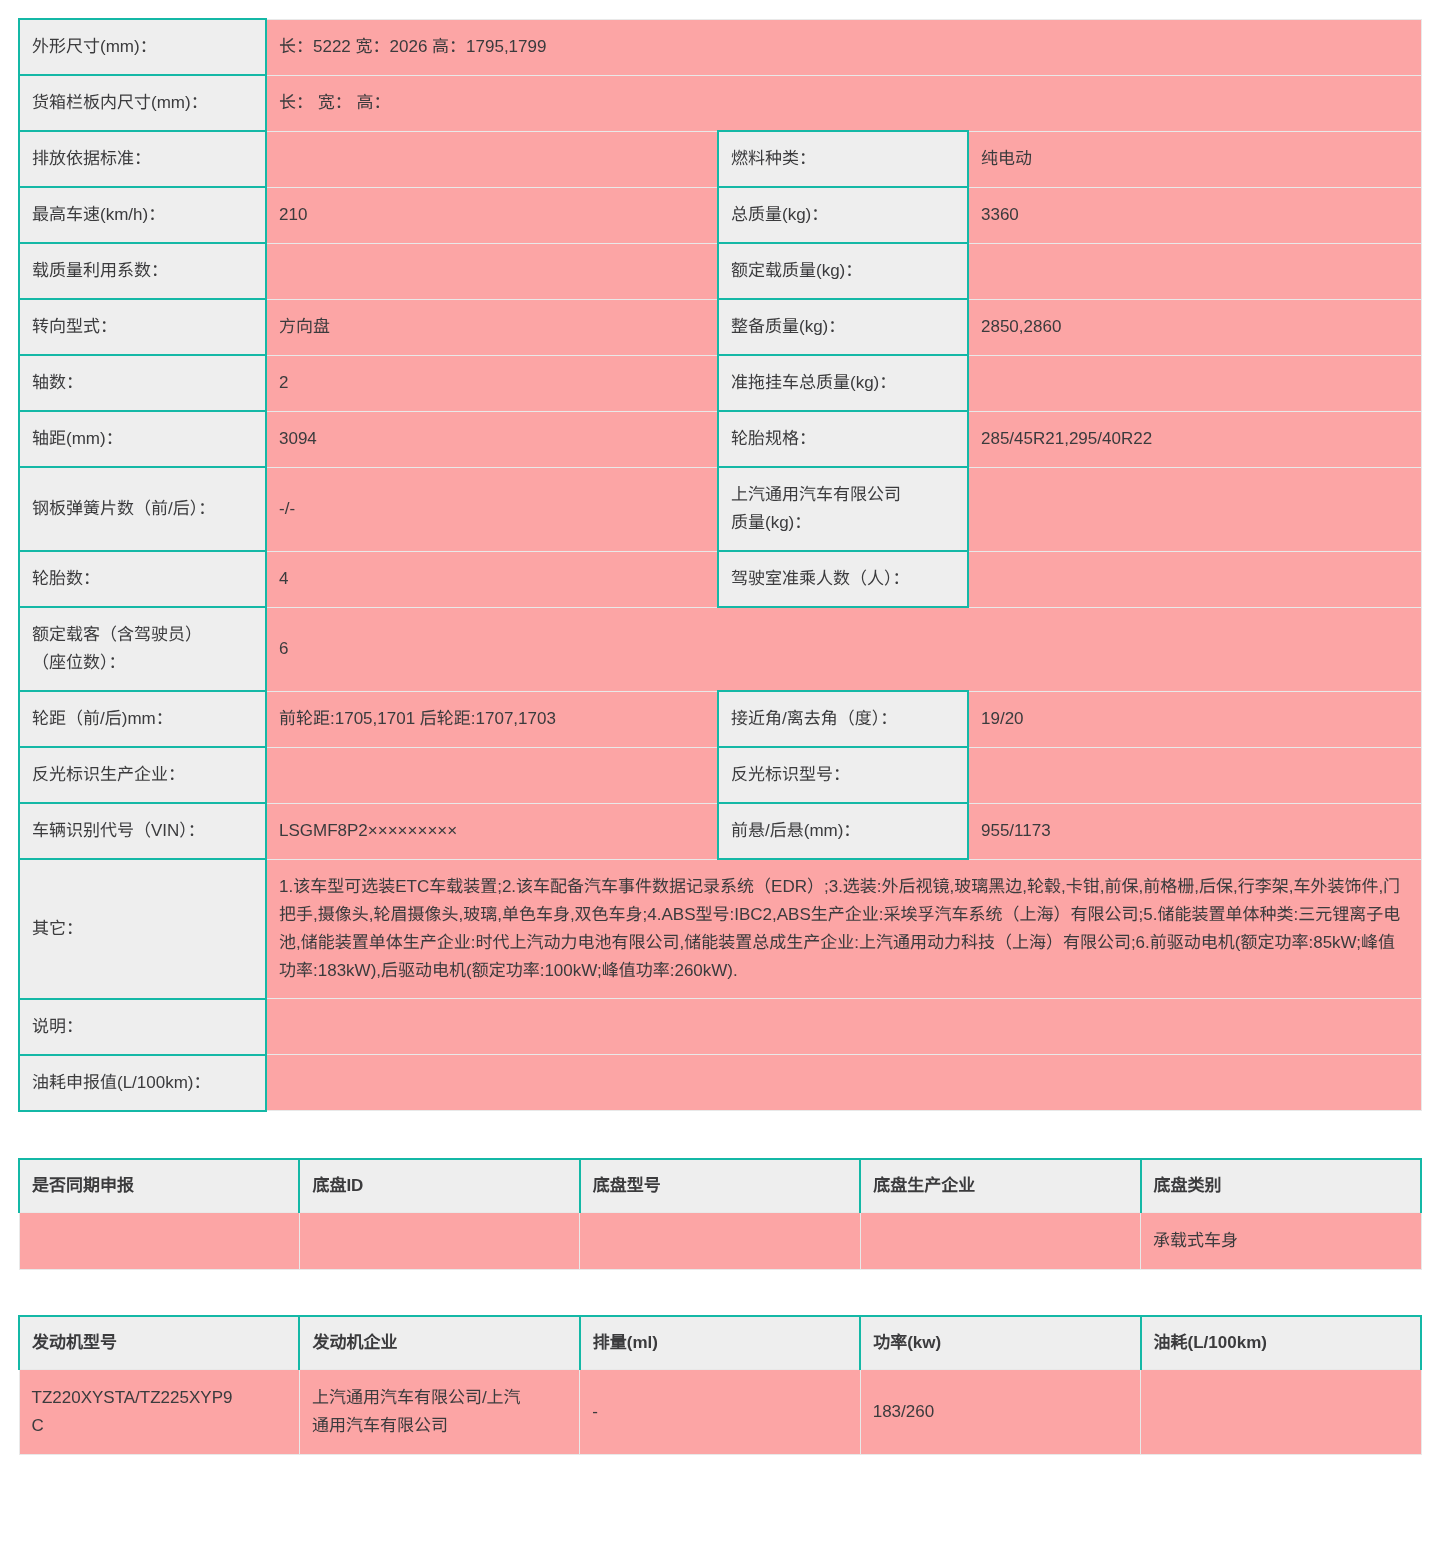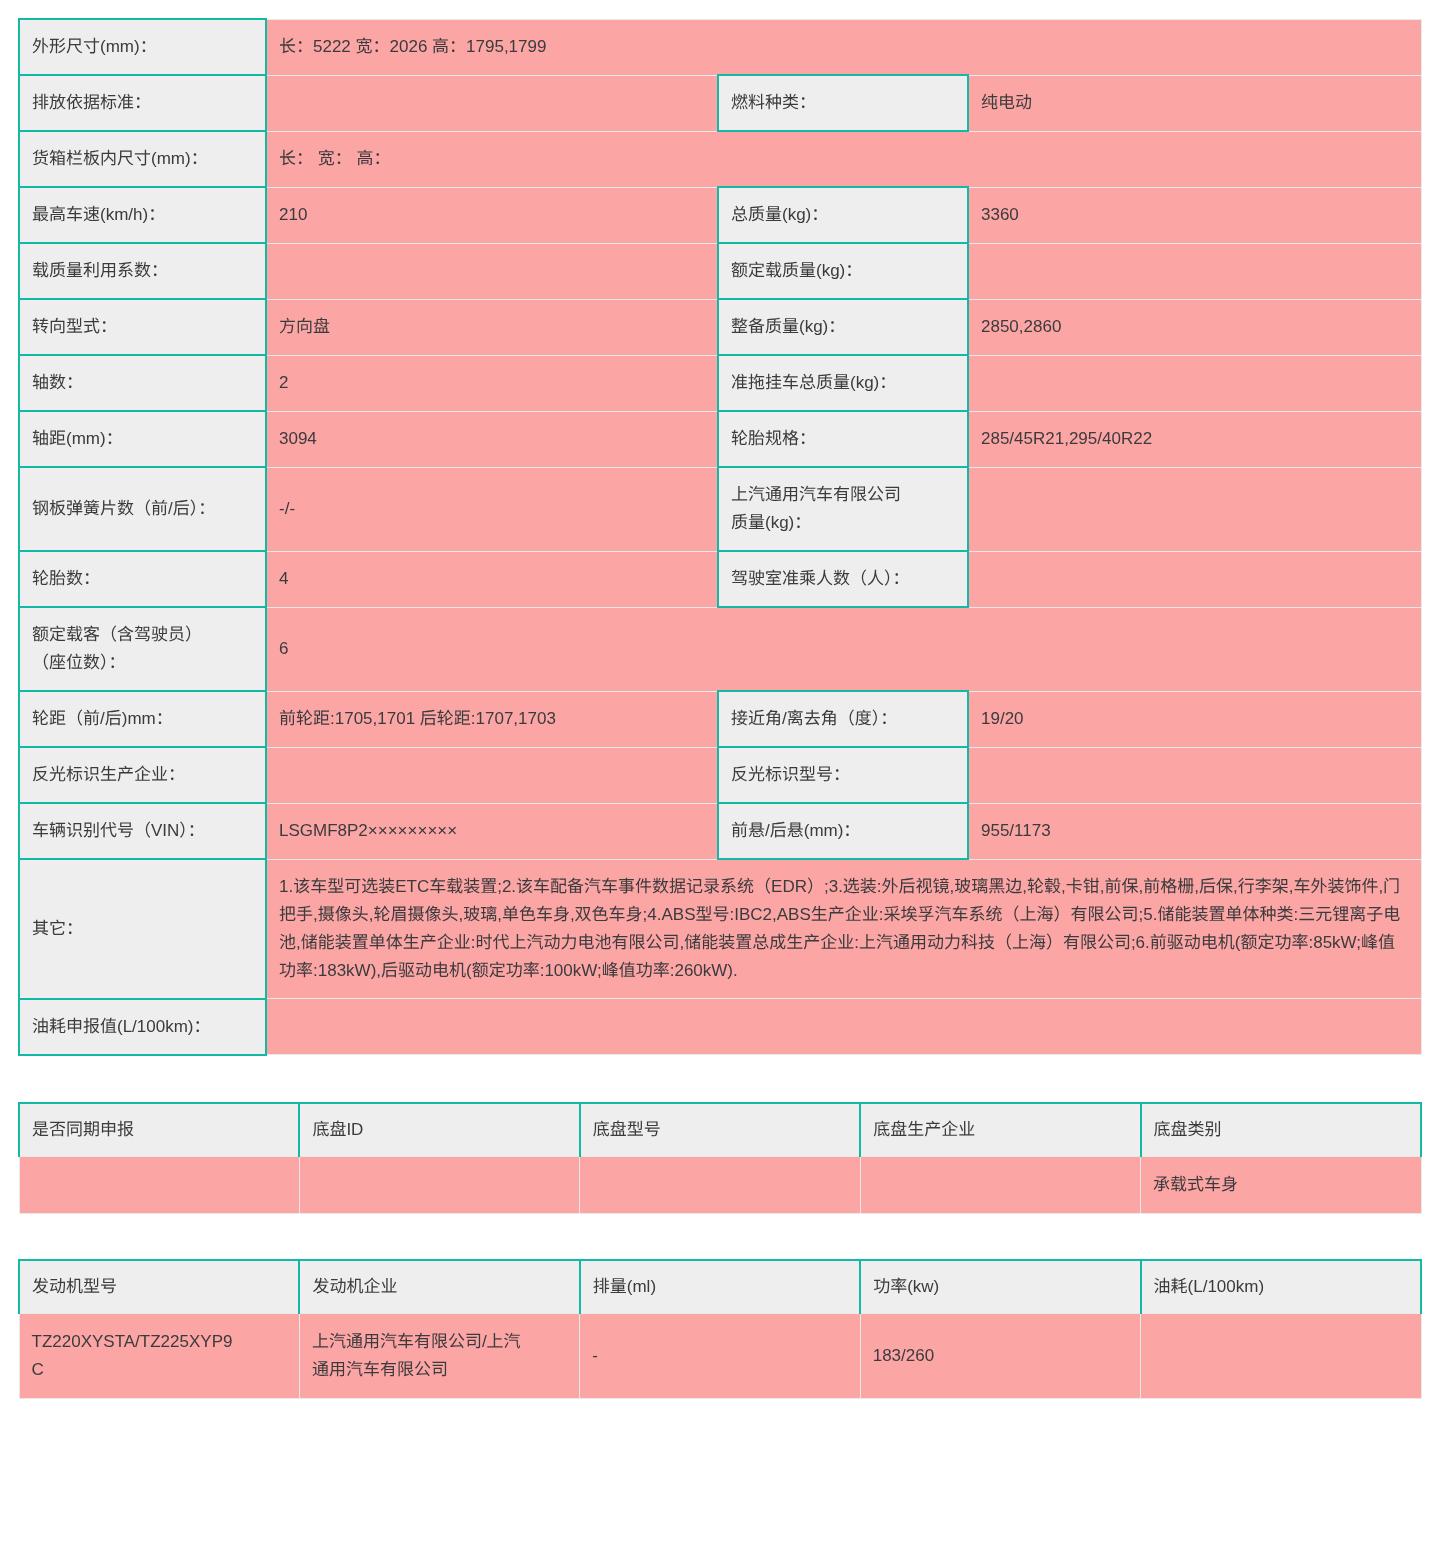--- a/index.html
+++ b/index.html
@@ -44,20 +44,21 @@
   table.spec col.c1{width:247px;}
   table.spec col.c2{width:452px;}
   table.spec col.c3{width:250px;}
   table.spec col.c4{width:auto;}
   
   table.grid{table-layout:fixed;}
   table.grid col{width:20%;}
   table.grid th{
     padding:12px;
     border-bottom:1px solid var(--border);
+    font-weight:bold;
   }
   table.grid td{
     height:56px;
     padding:14px 12px;
   }
   .gap-chassis{margin-top:46px;}
   .gap-engine{margin-top:45px;}
 </style>
 </head>
 <body>
@@ -70,28 +71,28 @@
         <col class="c2">
         <col class="c3">
         <col class="c4">
     </colgroup>
     <tbody id="spec-tbody">
         <tr>
           <th>外形尺寸(mm)：</th>
           <td colspan="3">长：5222 宽：2026 高：1795,1799</td>
         </tr>
         <tr>
+          <th>货箱栏板内尺寸(mm)：</th>
+          <td colspan="3">长： 宽： 高：</td>
+        </tr>
+        <tr>
           <th>排放依据标准：</th>
           <td></td>
           <th>燃料种类：</th>
           <td>纯电动</td>
-        </tr>
-        <tr>
-          <th>货箱栏板内尺寸(mm)：</th>
-          <td colspan="3">长： 宽： 高：</td>
         </tr>
         <tr>
           <th>最高车速(km/h)：</th>
           <td>210</td>
           <th>总质量(kg)：</th>
           <td>3360</td>
         </tr>
         <tr>
           <th>载质量利用系数：</th>
           <td></td>
@@ -148,20 +149,24 @@
         </tr>
         <tr>
           <th>车辆识别代号（VIN）：</th>
           <td>LSGMF8P2×××××××××</td>
           <th>前悬/后悬(mm)：</th>
           <td>955/1173</td>
         </tr>
         <tr>
           <th>其它：</th>
           <td colspan="3">1.该车型可选装ETC车载装置;2.该车配备汽车事件数据记录系统（EDR）;3.选装:外后视镜,玻璃黑边,轮毂,卡钳,前保,前格栅,后保,行李架,车外装饰件,门把手,摄像头,轮眉摄像头,玻璃,单色车身,双色车身;4.ABS型号:IBC2,ABS生产企业:采埃孚汽车系统（上海）有限公司;5.储能装置单体种类:三元锂离子电池,储能装置单体生产企业:时代上汽动力电池有限公司,储能装置总成生产企业:上汽通用动力科技（上海）有限公司;6.前驱动电机(额定功率:85kW;峰值功率:183kW),后驱动电机(额定功率:100kW;峰值功率:260kW).</td>
+        </tr>
+        <tr>
+          <th>说明：</th>
+          <td colspan="3"></td>
         </tr>
         <tr>
           <th>油耗申报值(L/100km)：</th>
           <td colspan="3"></td>
         </tr>
       </tbody>
   </table>
 
   <table class="grid gap-chassis" id="chassis-table">
     <colgroup>

